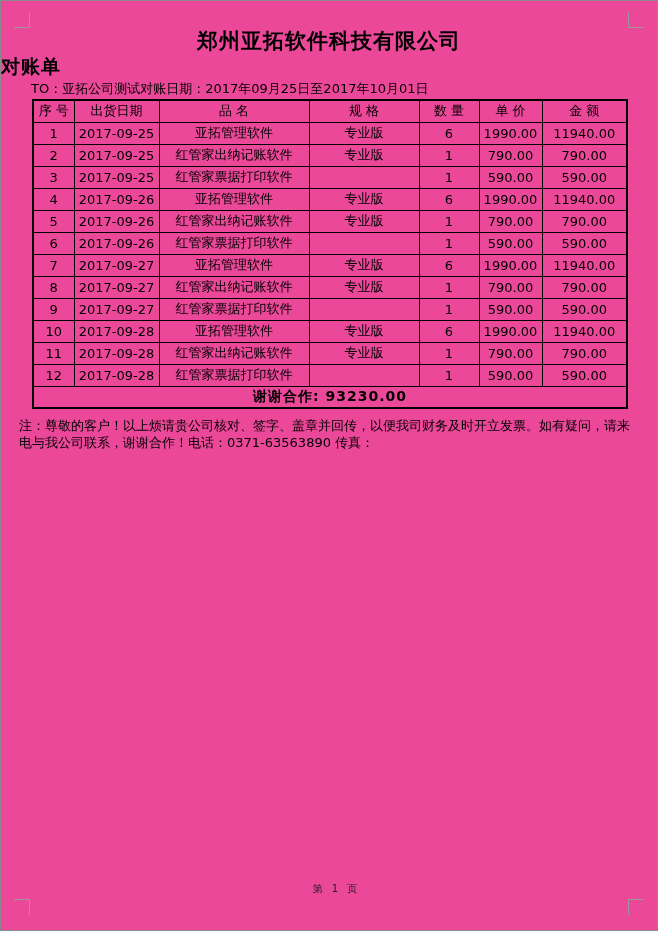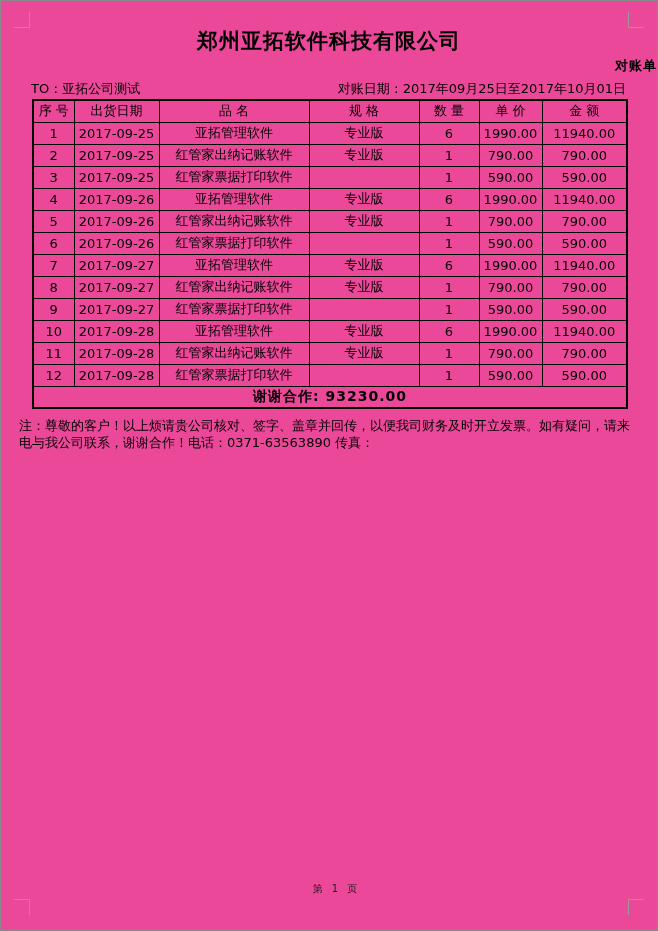--- a/index.html
+++ b/index.html
@@ -14,24 +14,24 @@
     background:#ec4899; border:1px solid #8a8a8a; overflow:hidden;
   }
   
   .mark { position:absolute; width:16px; height:16px; }
   .mark-tl { left:13px;  top:11px;  border-right:1px solid #9a9a9a; border-bottom:1px solid #9a9a9a; }
   .mark-tr { right:13px; top:11px;  border-left:1px solid #9a9a9a;  border-bottom:1px solid #9a9a9a; }
   .mark-bl { left:13px;  top:898px; border-right:1px solid #9a9a9a; border-top:1px solid #9a9a9a; }
   .mark-br { right:13px; top:898px; border-left:1px solid #9a9a9a;  border-top:1px solid #9a9a9a; }
 
   .company   { margin-top:28px; text-align:center; font-size:21px; font-weight:bold; line-height:25px; letter-spacing:1px; }
-  .doc-title { text-align:right; font-size:13px; font-weight:bold; line-height:24px; letter-spacing:1px;margin-left:17px; }
+  .doc-title { text-align:left; font-size:19px; font-weight:bold; line-height:24px; letter-spacing:1px; }
 
   .info-line {
-    display:flex; justify-content:space-between; align-items:flex-end;
+    display:flex; align-items:flex-end;
     margin:3px 31px 0 30px; font-size:13px; line-height:16px;
   }
 
   table.statement {
     margin:2px 0 0 31px; width:594px;
     border-collapse:collapse; border:2px solid #000000;
     font-size:13px; text-align:center; table-layout:fixed;
   }
   .statement th, .statement td {
     border:1px solid #000000; padding:0; height:22px;

